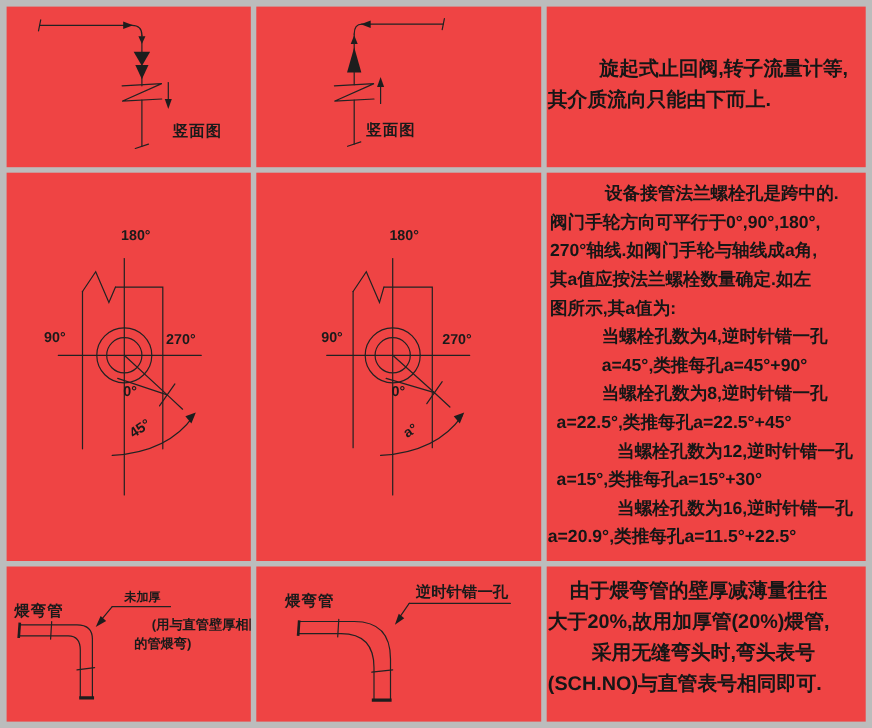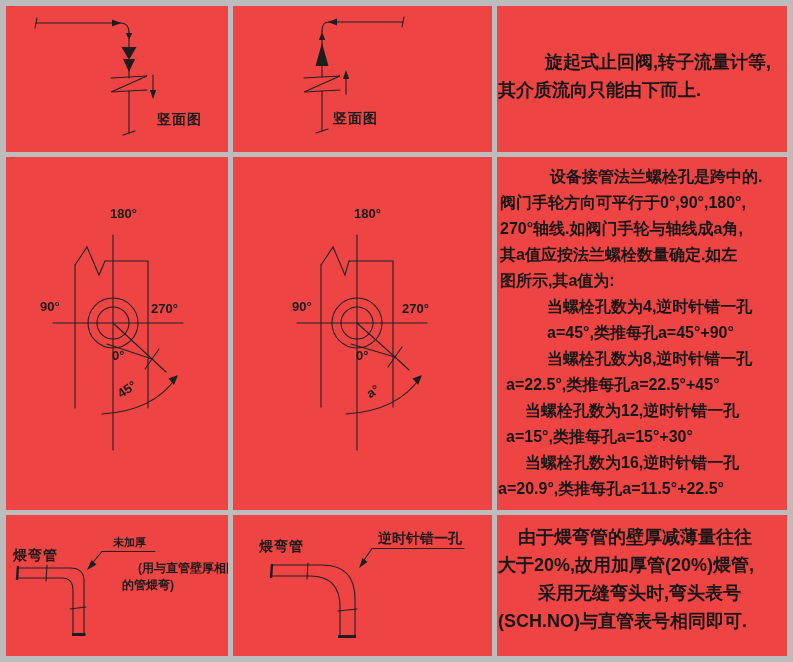--- a/index.html
+++ b/index.html
@@ -37,21 +37,21 @@
   .deg{position:absolute;font-size:13px;font-weight:bold;color:#1a1a1a;white-space:nowrap;}
   .rot{transform:rotate(-34deg);transform-origin:left bottom;}
   .note{position:absolute;font-size:12px;font-weight:bold;color:#1a1a1a;white-space:nowrap;}
   .txtblock{position:absolute;left:0;top:0;right:0;}
   .tline{white-space:nowrap;font-weight:bold;}
   .r1t{font-size:18px;line-height:28px;}
   .r2t{font-size:16px;line-height:26px;}
   .r3t{font-size:18px;line-height:28px;}
   
   .iA{padding-left:53px;} .iB{padding-left:3px;}  .iC{padding-left:50px;}
-  .iD{padding-left:9px;}  .iE{padding-left:28px;} .iF{padding-left:1px;}
+  .iD{padding-left:9px;}  .iE{padding-left:64px;} .iF{padding-left:1px;}
   .iG{padding-left:21px;} .iH{padding-left:41px;}
 </style>
 </head>
 <body>
 
 <div id="page">
 
   <div class="cell">
     <svg width="222" height="146" viewBox="0 0 222 146">
       <g>

